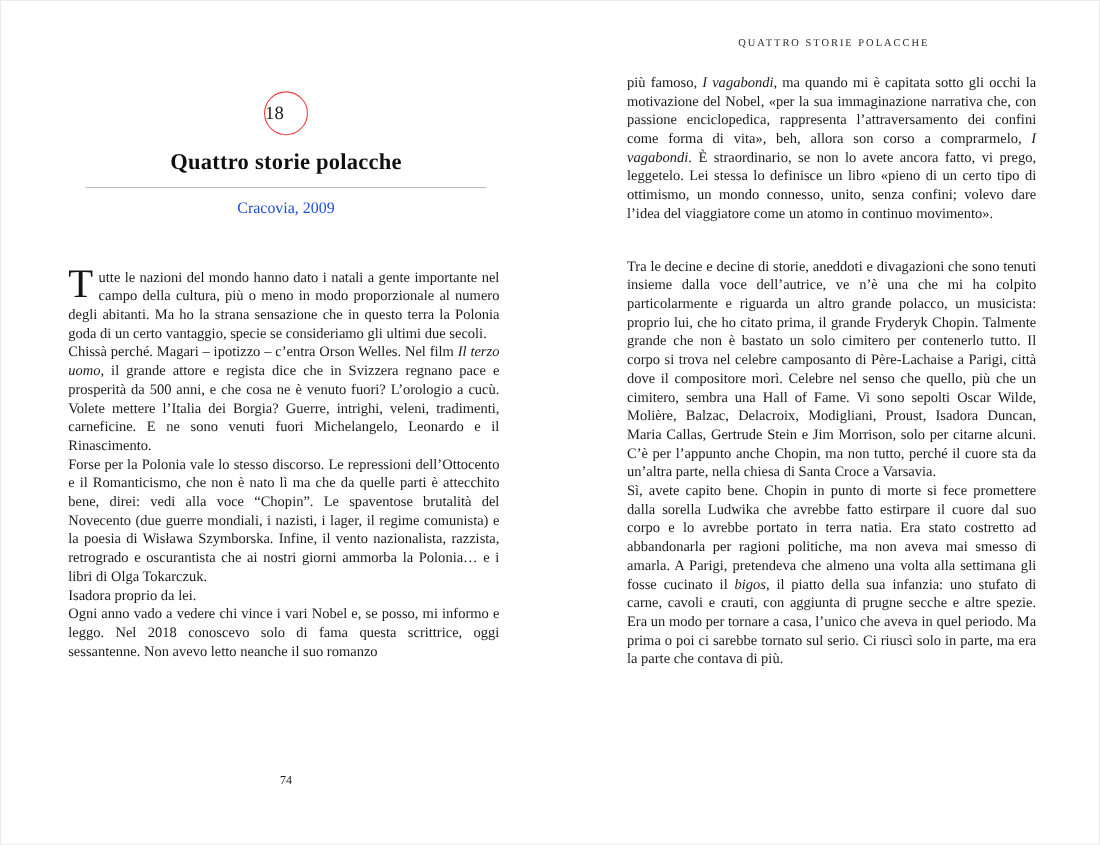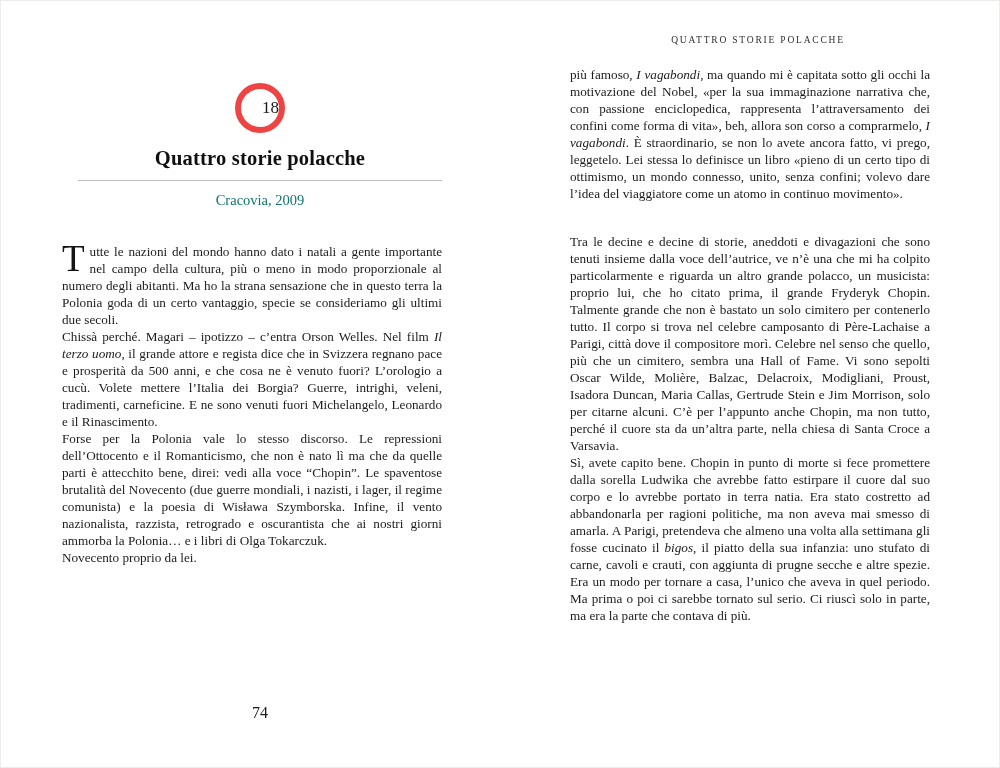--- a/index.html
+++ b/index.html
@@ -18,52 +18,52 @@
   .page-right { left: 570px; width: 376px; }
 
   .running-head {
     position: absolute; top: 35px; left: 0; right: 0;
     text-align: center; font-size: 9.5px; letter-spacing: 1.8px;
     color: #2e2e2e;
   }
 
   .chapter-head { position: absolute; top: 83px; left: 0; right: 0; text-align: center; }
   .chapter-circle {
-    width: 38px; height: 38px; border: 6px solid #ef4444; border-radius: 50%;
-    margin: 0 auto; display: flex; align-items: center; justify-content: flex-end;
+    width: 38px; height: 38px; border: 1px solid #ef4444; border-radius: 50%;
+    margin: 0 auto; display: flex; align-items: center; justify-content: flex-start;
     font-size: 17px; color: #1b1b1b;
   }
   .chapter-title {
     margin: 14px 0 0; font-size: 20.5px; font-weight: 700;
     color: #101010; letter-spacing: 0.2px;
     font-family: "Liberation Serif", serif;
   }
   .title-rule { border: 0; border-top: 1px solid #bdbdbb; width: 364px; margin: 10px auto 0; height: 0; }
-  .chapter-subtitle { margin-top: 11px; font-size: 14.5px; color: #0f766e; }
+  .chapter-subtitle { margin-top: 11px; font-size: 14.5px; color: #1d4ed8; }
 
-  .body-text { position: absolute; left: 0; right: 16px; }
+  .body-text { position: absolute; left: 0; right: 4px; }
   .body-left  { top: 243px; }
   .body-right { top: 66px; }
 
   .par {
     margin: 0; font-size: 13.2px; line-height: 17px;
     text-align: justify; color: #1b1b1b;
     hyphens: auto; -webkit-hyphens: auto;
   }
   .par.gap-before { margin-top: 31px; }
   .it { font-style: italic; }
 
   .dropcap {
     float: left; font-size: 37px; line-height: 29px;
     padding: 1px 5px 0 0; color: #141414;
   }
 
   .folio {
     position: absolute; top: 704px; left: 0; right: 0;
-    text-align: center; font-size: 16px; color: #1b1b1b;
+    text-align: center; font-size: 11px; color: #1b1b1b;
   }
 </style>
 </head>
 <body>
 
 <div class="spread">
 
   <div class="page page-left">
 
     <div class="chapter-head">
@@ -72,21 +72,22 @@
       </div>
       <h1 class="chapter-title">Quattro storie polacche</h1>
       <div class="title-rule"></div>
       <div class="chapter-subtitle">Cracovia, 2009</div>
     </div>
 
     <div class="body-text body-left">
       <p class="par"><span class="dropcap">T</span><span><span>utte le nazioni del mondo hanno dato i natali a gente importante nel campo della cultura, più o meno in modo proporzionale al numero degli abitanti. Ma ho la strana sensazione che in questo terra la Polonia goda di un certo vantaggio, specie se consideriamo gli ultimi due secoli.</span></span></p>
       <p class="par"><span>Chissà perché. Magari – ipotizzo – c’entra Orson Welles. Nel film </span><span class="it">Il terzo uomo</span><span>, il grande attore e regista dice che in Svizzera regnano pace e prosperità da 500 anni, e che cosa ne è venuto fuori? L’orologio a cucù. Volete mettere l’Italia dei Borgia? Guerre, intrighi, veleni, tradimenti, carneficine. E ne sono venuti fuori Michelangelo, Leonardo e il Rinascimento.</span></p>
       <p class="par"><span>Forse per la Polonia vale lo stesso discorso. Le repressioni dell’Ottocento e il Romanticismo, che non è nato lì ma che da quelle parti è attecchito bene, direi: vedi alla voce “Chopin”. Le spaventose brutalità del Novecento (due guerre mondiali, i nazisti, i lager, il regime comunista) e la poesia di Wisława Szymborska. Infine, il vento nazionalista, razzista, retrogrado e oscurantista che ai nostri giorni ammorba la Polonia… e i libri di Olga Tokarczuk.</span></p>
-      <p class="par"><span>Novecento proprio da lei.</span></p>
+      <p class="par"><span>Isadora proprio da lei.</span></p>
+      <p class="par"><span>Ogni anno vado a vedere chi vince i vari Nobel e, se posso, mi informo e leggo. Nel 2018 conoscevo solo di fama questa scrittrice, oggi sessantenne. Non avevo letto neanche il suo romanzo</span></p>
     </div>
 
     <div class="folio">74</div>
   </div>
 
   <div class="page page-right">
 
     <div class="running-head">QUATTRO STORIE POLACCHE</div>
 
     <div class="body-text body-right">

